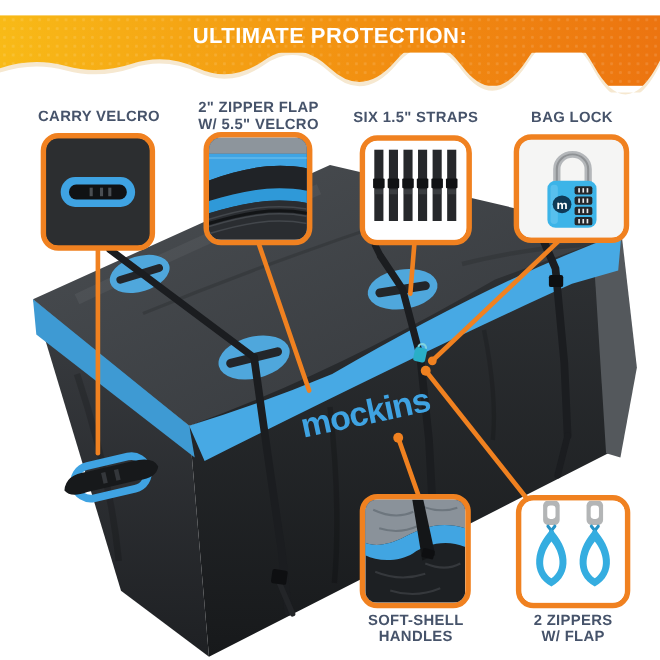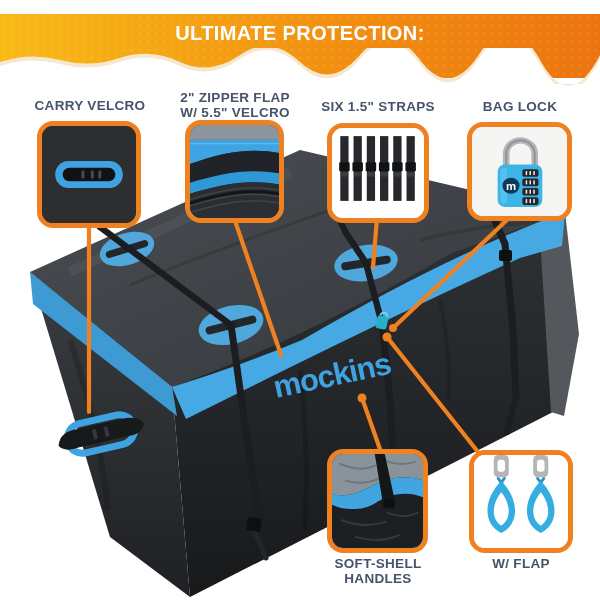--- a/index.html
+++ b/index.html
@@ -140,20 +140,21 @@
     <div>2" ZIPPER FLAP</div>
     <div>W/ 5.5" VELCRO</div>
   </div>
   <div class="feat-label" style="left:313px;top:100px;width:130px;">SIX 1.5" STRAPS</div>
   <div class="feat-label" style="left:456px;top:100px;width:128px;">BAG LOCK</div>
   <div class="feat-label" style="left:315px;top:557px;width:126px;">
     <div>SOFT-SHELL</div>
     <div>HANDLES</div>
   </div>
   <div class="feat-label" style="left:458px;top:557px;width:126px;">
+    <div>2 ZIPPERS</div>
     <div>W/ FLAP</div>
   </div>
 
   <div class="callout dark" style="left:37px;top:121px;width:104px;height:107px;">
     <svg viewBox="0 0 100 100" preserveAspectRatio="none">
       <rect width="100" height="100" fill="#2C2E30"></rect>
       <rect x="14" y="36" width="72" height="28" rx="14" style="fill:var(--brand-blue,#3FA3E2)"></rect>
       <rect x="22" y="43" width="56" height="14" rx="7" fill="#101214"></rect>
       <rect x="42" y="46" width="3" height="8" fill="#4A4E52"></rect>
       <rect x="52" y="46" width="3" height="8" fill="#4A4E52"></rect>

